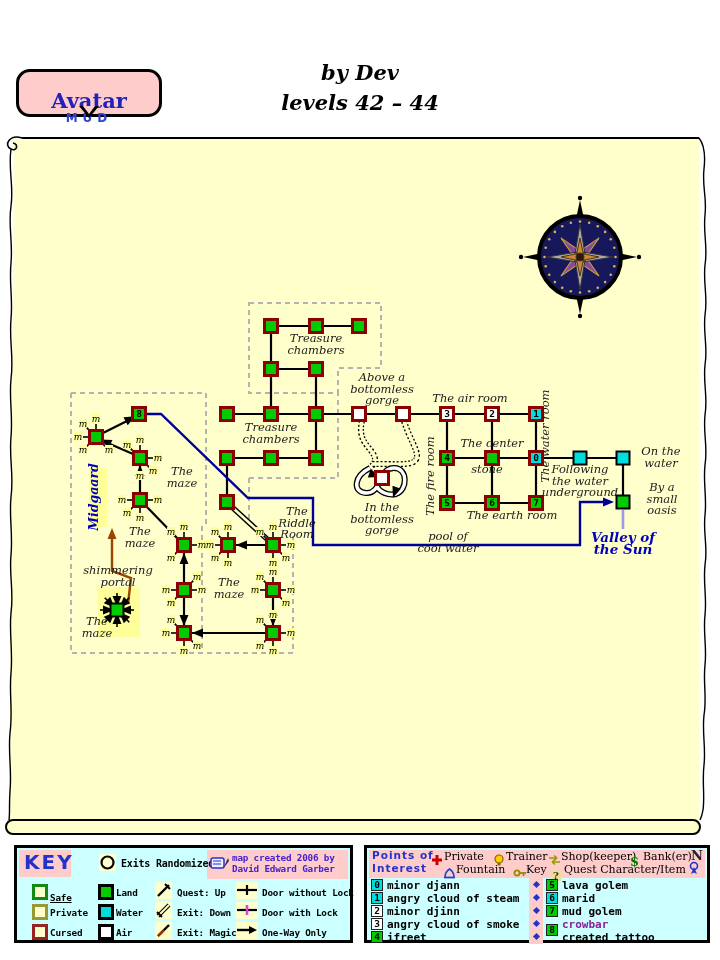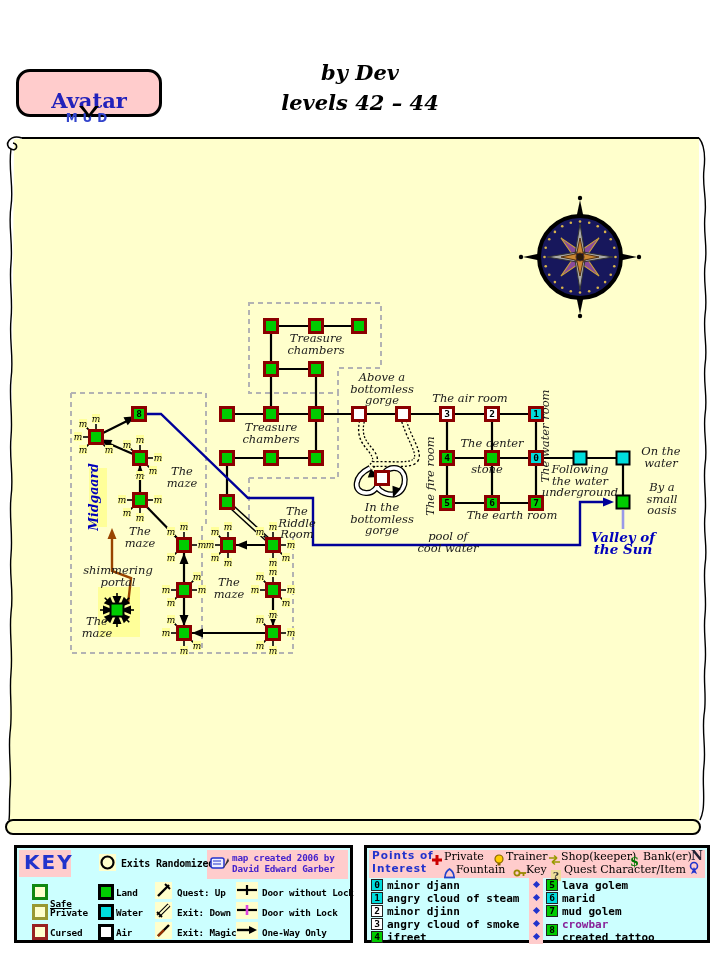--- a/index.html
+++ b/index.html
@@ -441,21 +441,21 @@
       <div class="klabel" style="left:104px;top:10px;font-size:10px;">Exits Randomized</div>
       <div style="position:absolute;left:193px;top:6px;width:20px;height:20px;"><svg width="20" height="20">
           <rect x="1" y="4" width="13" height="10" fill="#eef" stroke="#2233cc" stroke-width="1.5" rx="2"></rect>
           <line x1="3" y1="7" x2="11" y2="7" stroke="#2233cc"></line>
           <line x1="3" y1="10" x2="11" y2="10" stroke="#2233cc"></line>
           <path d="M13,15 L18,4 L19,7 Z" fill="#333"></path>
         </svg></div>
       <div class="credit" style="left:215px;top:4px;text-align:right;">map created 2006 by</div>
       <div class="credit" style="left:215px;top:15px;">David Edward Garber</div>
       <div class="kswatch" style="left:15px;top:36px;background:#ffffcc;border:3px solid #118811;"></div>
-      <div class="klabel" style="left:33px;top:50px;text-decoration:underline;">Safe</div>
+      <div class="klabel" style="left:33px;top:44px;text-decoration:underline;">Safe</div>
       <div class="kswatch" style="left:15px;top:56px;background:#ffffcc;border:3px solid #999933;"></div>
       <div class="klabel" style="left:33px;top:59px;">Private</div>
       <div class="kswatch" style="left:15px;top:76px;background:#ffffcc;border:3px solid #992222;"></div>
       <div class="klabel" style="left:33px;top:79px;">Cursed</div>
       <div class="kswatch" style="left:81px;top:36px;background:#00cc00;border:3px solid #000000;"></div>
       <div class="klabel" style="left:99px;top:39px;">Land</div>
       <div class="kswatch" style="left:81px;top:56px;background:#00dddd;border:3px solid #000000;"></div>
       <div class="klabel" style="left:99px;top:59px;">Water</div>
       <div class="kswatch" style="left:81px;top:76px;background:#ffffff;border:3px solid #000000;"></div>
       <div class="klabel" style="left:99px;top:79px;">Air</div>

